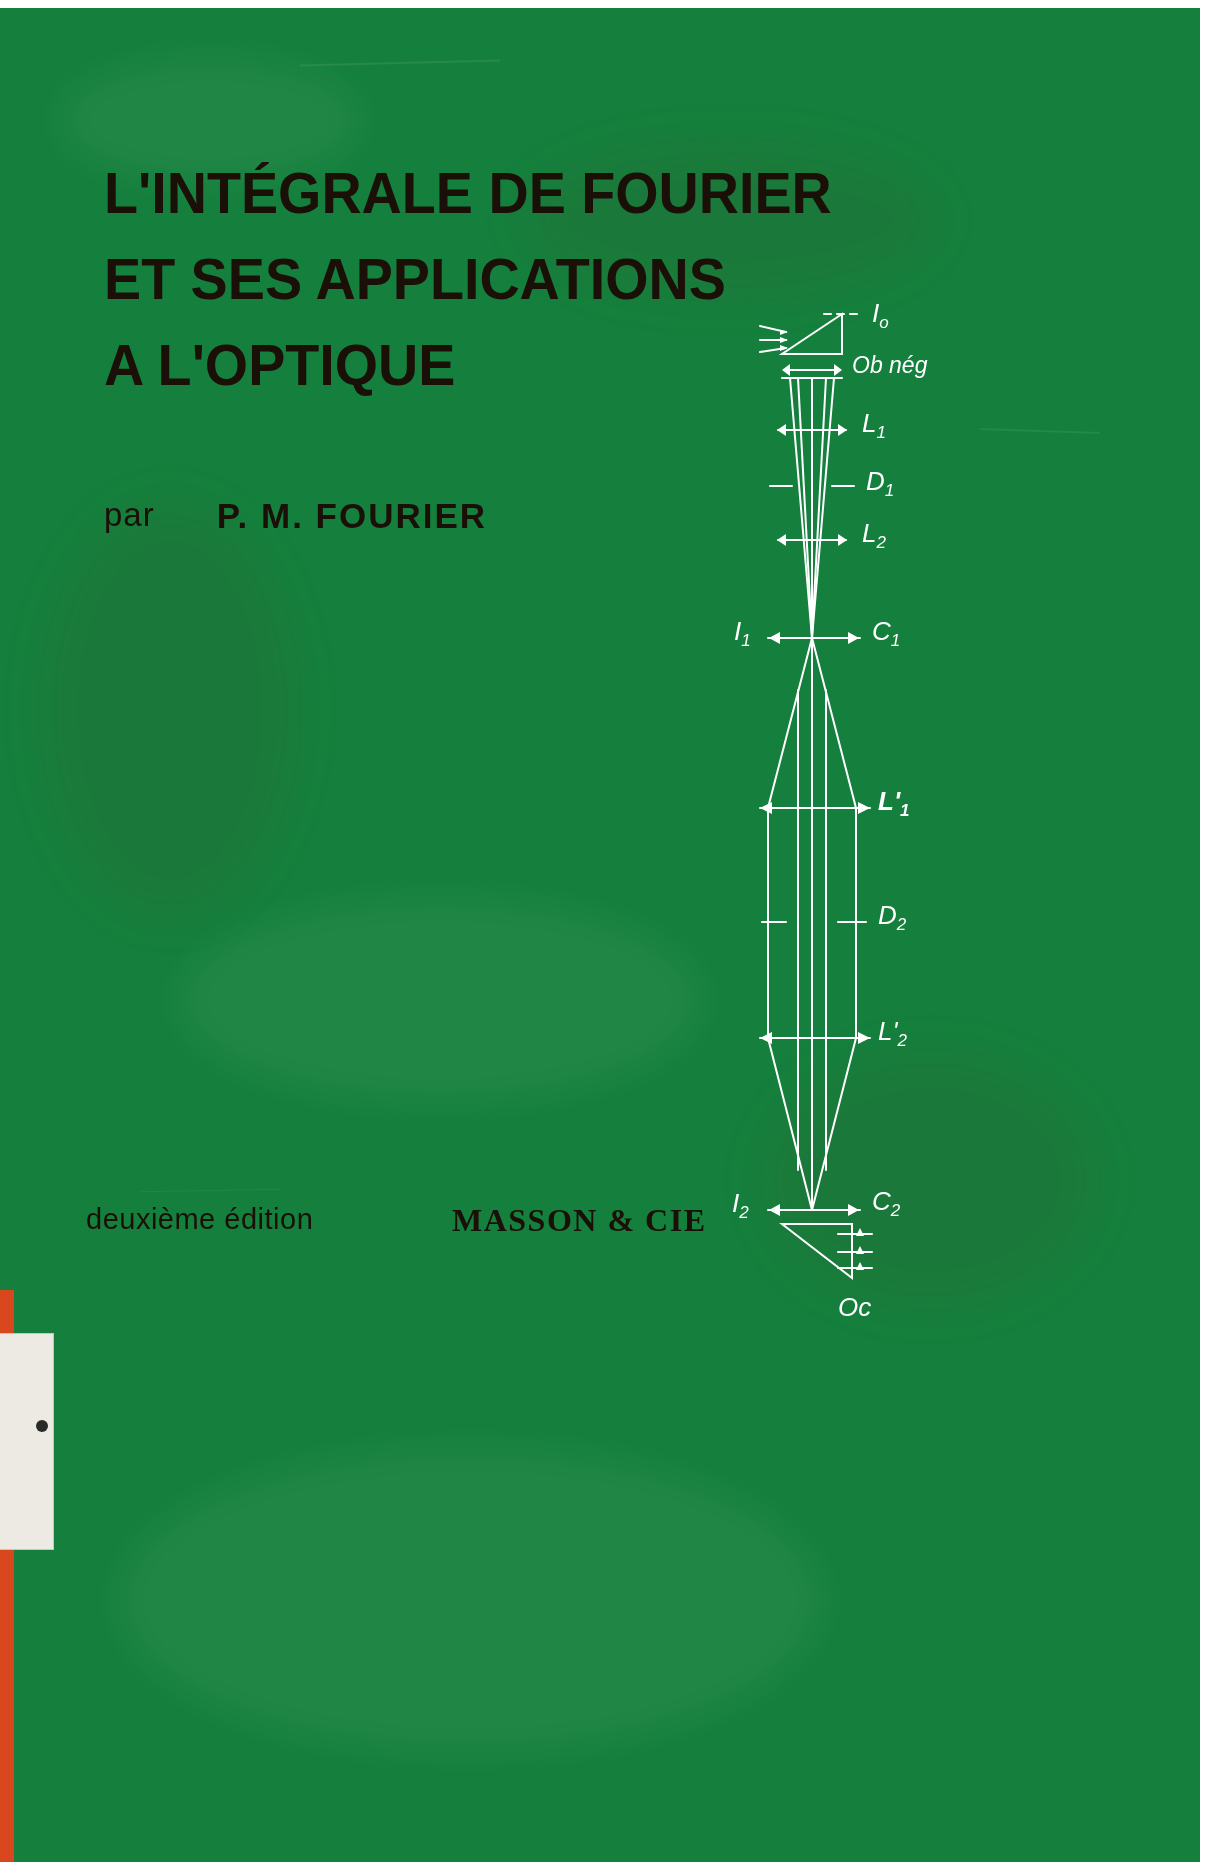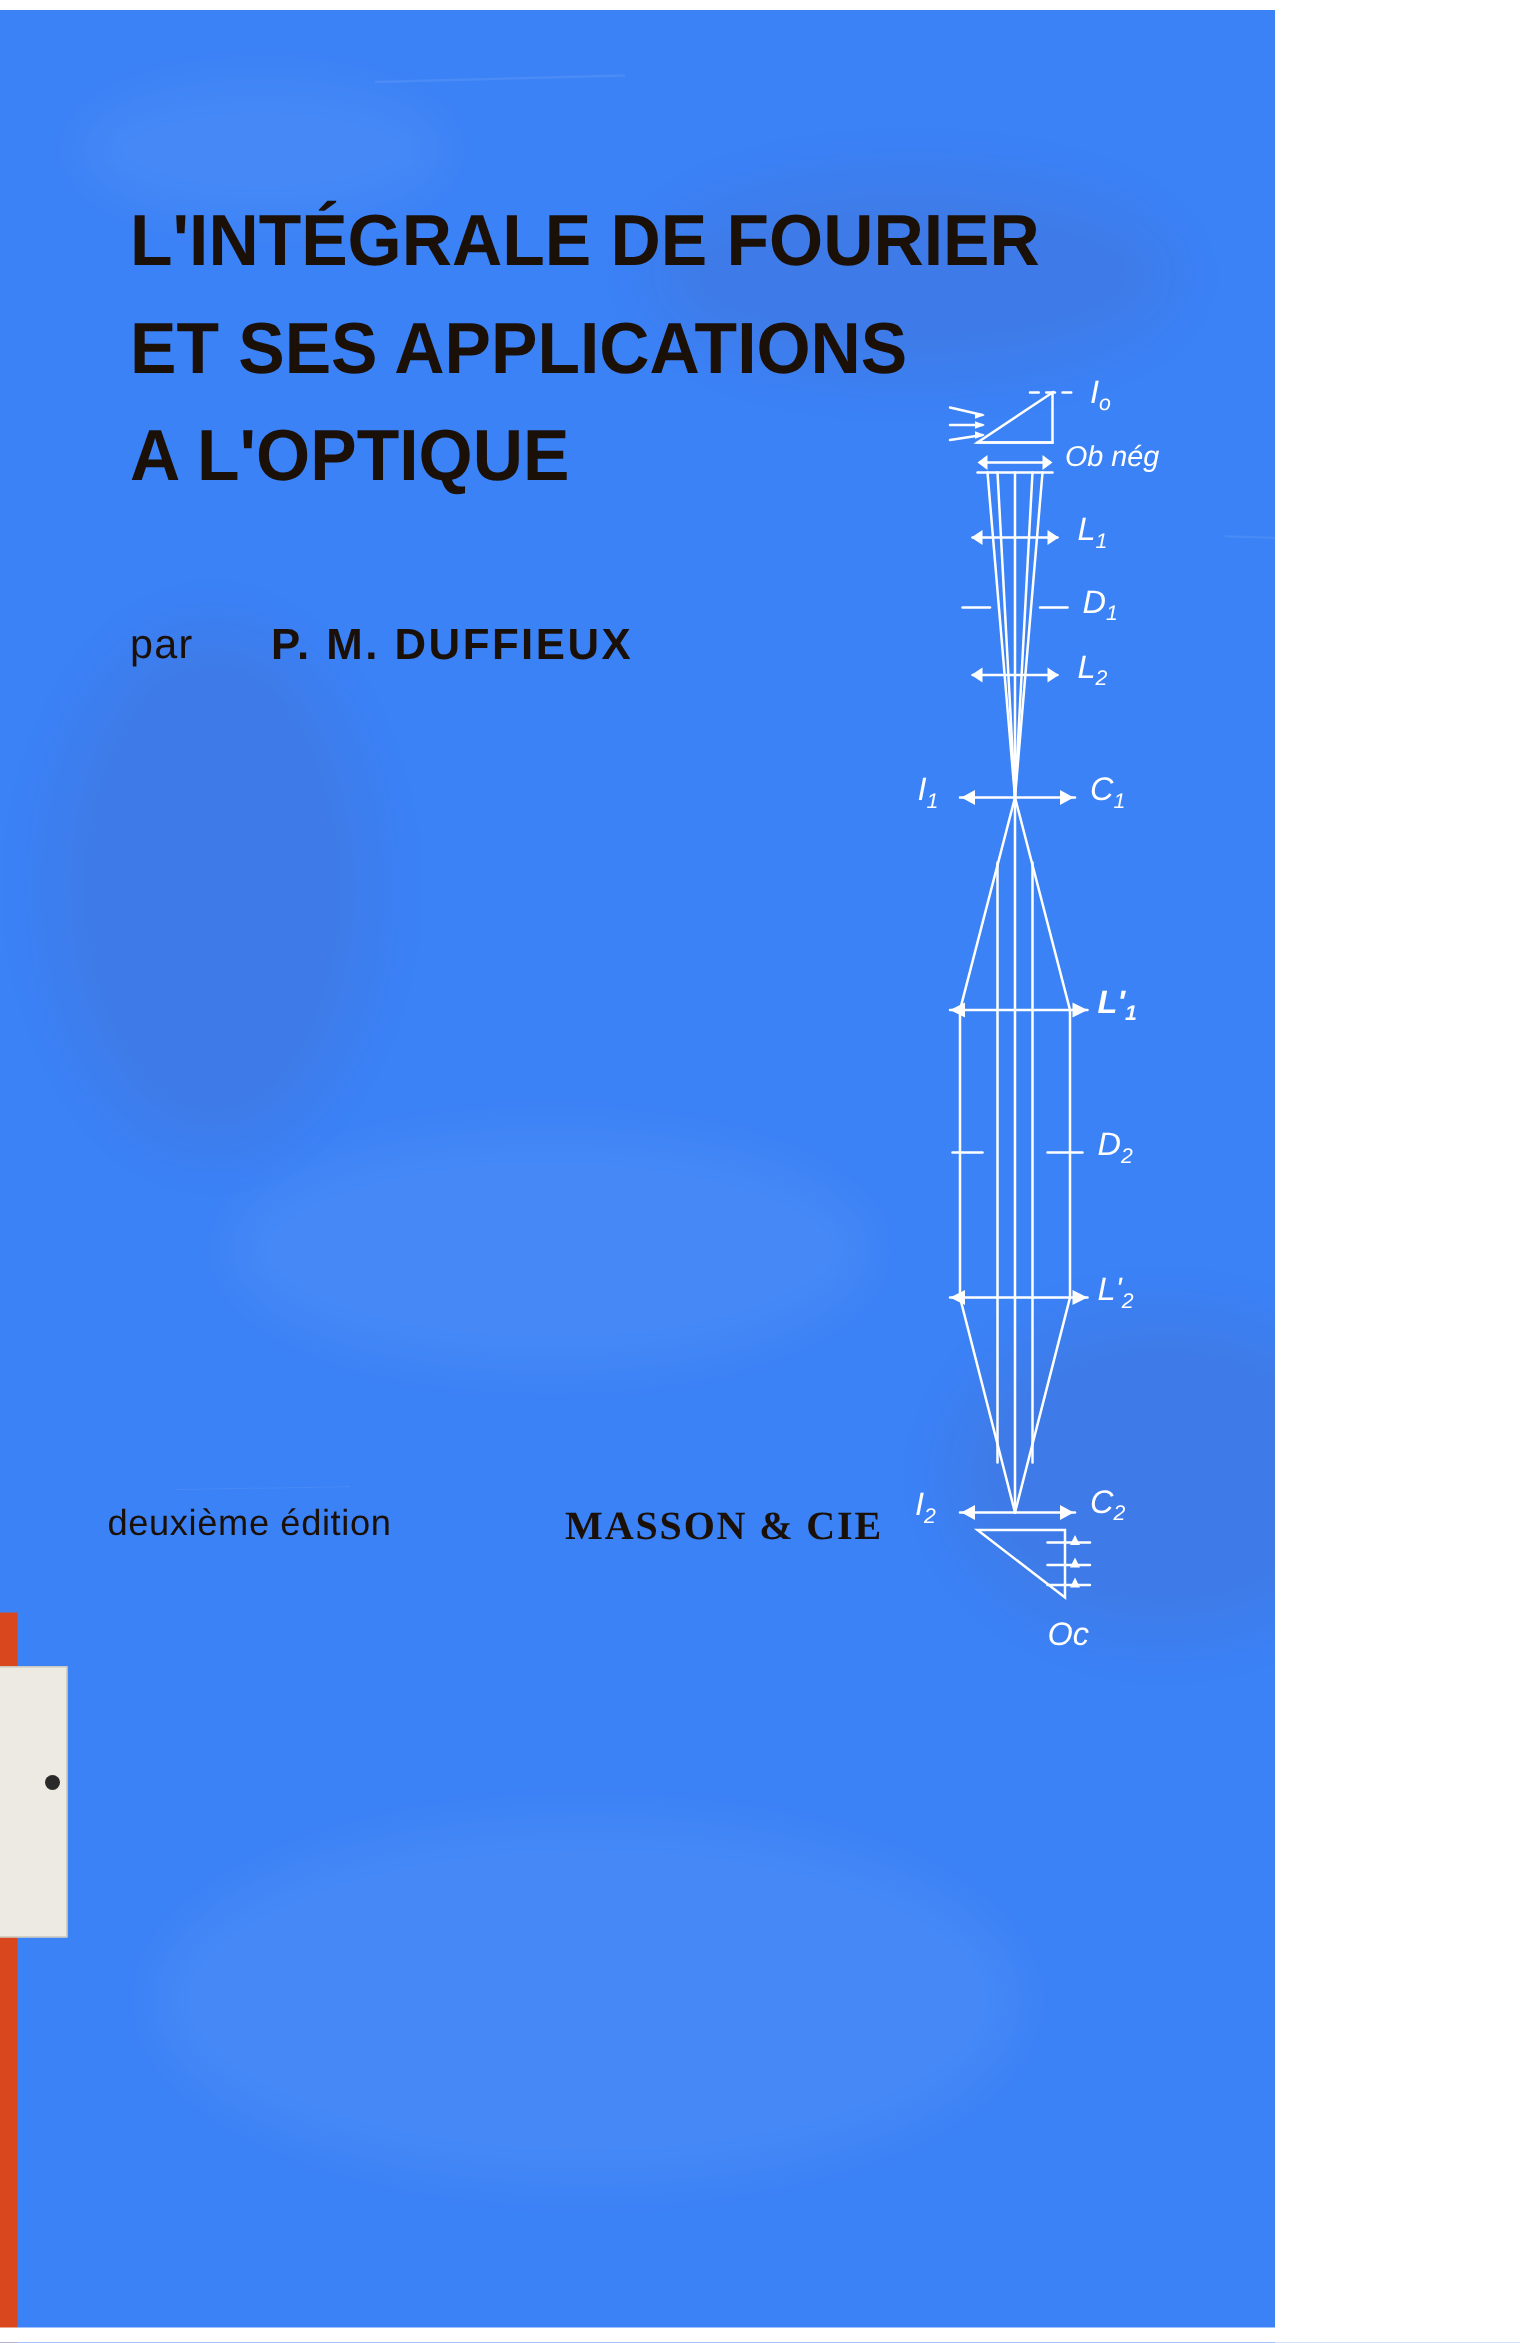--- a/index.html
+++ b/index.html
@@ -10,23 +10,23 @@
   body {
     width: 1216px;
     height: 1874px;
     font-family: "Liberation Sans", sans-serif;
     overflow: hidden;
   }
 
   #cover {
     position: absolute;
     left: 0; top: 0;
-    width: 1020px;
+    width: 1216px;
     height: 1874px;
-    background: #3b82f6;
+    background: #15803d;
     overflow: hidden;
   }
 
   
   .tex {
     position: absolute;
     pointer-events: none;
     border-radius: 50%;
   }
   .tex-a { background: rgba(255,255,255,0.05); filter: blur(18px); }
@@ -218,21 +218,21 @@
   <div class="scratch" style="left:140px; top:1190px; width:140px; height:1px; transform:rotate(-1deg); opacity:.25;"></div>
 
   <div id="title-block">
     <div class="title-line">L'INTÉGRALE DE FOURIER</div>
     <div class="title-line">ET SES APPLICATIONS</div>
     <div class="title-line">A L'OPTIQUE</div>
   </div>
 
   <div id="author-block">
     <span id="author-by">par</span>
-    <span id="author-name">P. M. DUFFIEUX</span>
+    <span id="author-name">P. M. FOURIER</span>
   </div>
 
 
   <div id="edition">deuxième édition</div>
   <div id="publisher">MASSON &amp; CIE</div>
 
   <div id="diagram">
     <svg width="260" height="1080" viewBox="0 0 260 1080" fill="none">
       <g stroke="#ffffff" stroke-width="2" fill="none" stroke-linecap="round">
 

